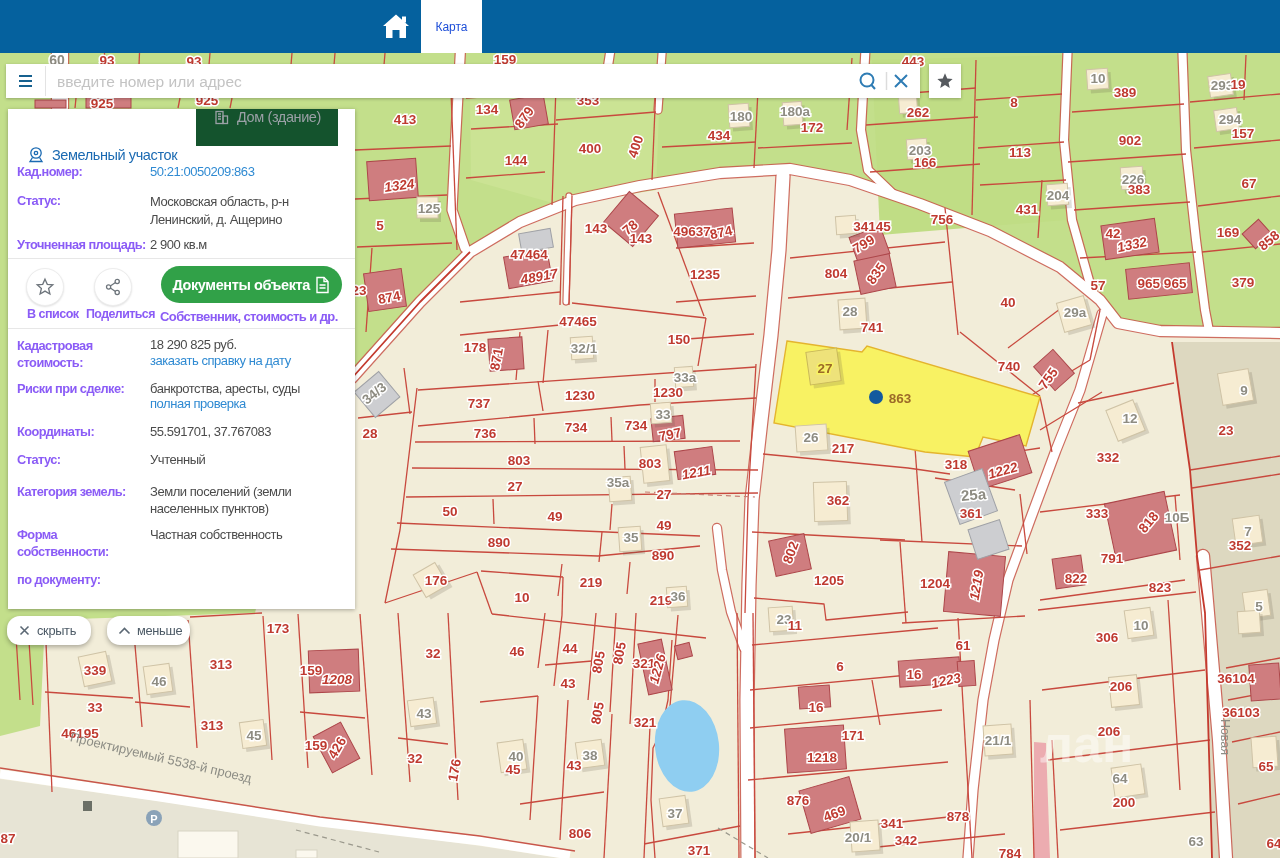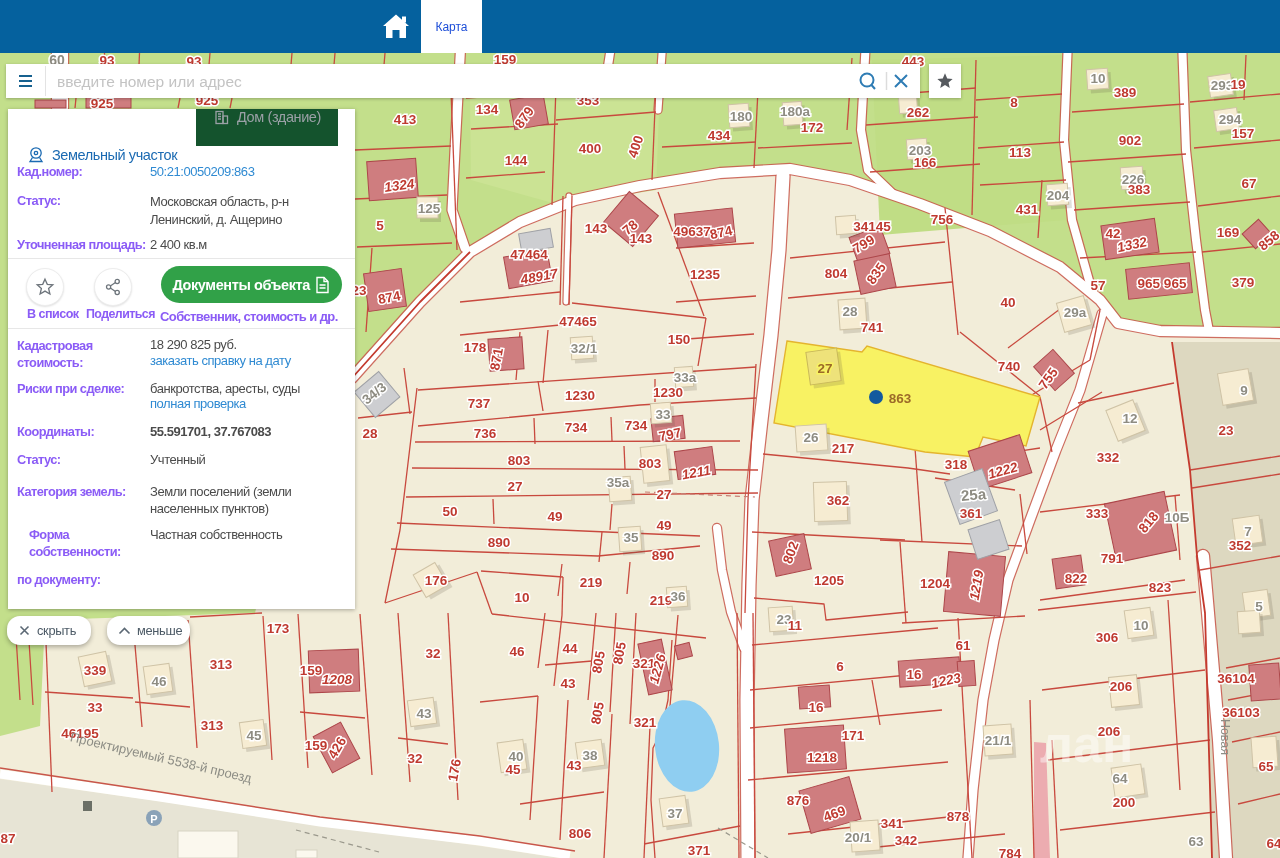--- a/index.html
+++ b/index.html
@@ -594,21 +594,21 @@
               <circle cx="9" cy="7" r="1.7"></circle>
               <path d="M5.5 11.5 L3 15.5 L15 15.5 L12.5 11.5"></path>
             </g>
           </svg>Земельный участок</div>
  </div>
  <div class="frow flab" style="left:9px;top:55px;">Кад.номер:</div>
  <div class="frow alink" style="left:142px;top:55px;">50:21:0050209:863</div>
  <div class="frow flab" style="left:9px;top:84px;">Статус:</div>
  <div class="frow fval" style="left:142px;top:84px;line-height:17.5px;">Московская область, р-н<br>Ленинский, д. Ащерино</div>
  <div class="frow flab" style="left:9px;top:128px;">Уточненная площадь:</div>
- <div class="frow fval" style="left:142px;top:128px;">2 400 кв.м</div>
+ <div class="frow fval" style="left:142px;top:128px;">2 900 кв.м</div>
  <div style="position:absolute;left:0px;top:149px;width:347px;height:1px;background:#e7e7e7;"></div>
  <div class="cbtn" style="left:18px;top:159px;">
         <svg width="20" height="20" viewBox="0 0 20 20">
           <path d="M10 2.2 L12.3 7.3 L17.8 7.85 L13.6 11.5 L14.9 17 L10 14.1 L5.1 17 L6.4 11.5 L2.2 7.85 L7.7 7.3 Z" fill="none" stroke="#6d747b" stroke-width="1.3"></path>
         </svg>
       </div>
  <div class="cbtn" style="left:86px;top:159px;">
         <svg width="18" height="18" viewBox="0 0 18 18">
           <g stroke="#6d747b" stroke-width="1.3" fill="#fff">
             <line x1="13" y1="3.5" x2="4.8" y2="9"></line>
@@ -630,26 +630,26 @@
  <div class="frow flab" style="left:78px;top:198px;font-size:12.4px;">Поделиться</div>
  <div class="frow flab" style="left:152px;top:200px;font-size:13px;letter-spacing:-0.6px;">Собственник, стоимость и др.</div>
  <div style="position:absolute;left:0px;top:219px;width:347px;height:1px;background:#e7e7e7;"></div>
  <div class="frow flab" style="left:9px;top:229px;line-height:16.5px;">Кадастровая<br>стоимость:</div>
  <div class="frow fval" style="left:142px;top:228px;">18 290 825 руб.</div>
  <div class="frow alink" style="left:142px;top:244px;">заказать справку на дату</div>
  <div class="frow flab" style="left:9px;top:272px;">Риски при сделке:</div>
  <div class="frow fval" style="left:142px;top:272px;">банкротства, аресты, суды</div>
  <div class="frow alink" style="left:142px;top:287px;">полная проверка</div>
  <div class="frow flab" style="left:9px;top:315px;">Координаты:</div>
- <div class="frow fval" style="left:142px;top:315px;font-weight:bold;">55.591701, 37.767083</div>
+ <div class="frow fval" style="left:142px;top:315px;">55.591701, 37.767083</div>
  <div class="frow flab" style="left:9px;top:343px;">Статус:</div>
  <div class="frow fval" style="left:142px;top:343px;">Учтенный</div>
  <div class="frow flab" style="left:9px;top:375px;">Категория земель:</div>
  <div class="frow fval" style="left:142px;top:375px;line-height:16.5px;">Земли поселений (земли<br>населенных пунктов)</div>
- <div class="frow flab" style="left:9px;top:418px;line-height:16.5px;margin-left:12px;">Форма<br>собственности:</div>
+ <div class="frow flab" style="left:9px;top:418px;line-height:16.5px;">Форма<br>собственности:</div>
  <div class="frow fval" style="left:142px;top:418px;">Частная собственность</div>
  <div class="frow flab" style="left:9px;top:463px;">по документу:</div>
 </div>
 
 <div class="pill" style="left:7px;top:616px;width:84px;"><svg width="11" height="11" viewBox="0 0 11 11" style="margin:0 7px 0 12px">
         <path d="M1.5 1.5 L9.5 9.5 M9.5 1.5 L1.5 9.5" stroke="#5b6874" stroke-width="1.6"></path>
       </svg>скрыть</div>
 <div class="pill" style="left:107px;top:616px;width:83px;"><svg width="13" height="8" viewBox="0 0 13 8" style="margin:0 6px 0 11px">
         <path d="M1.5 6.5 L6.5 1.5 L11.5 6.5" fill="none" stroke="#5b6874" stroke-width="1.6"></path>
       </svg>меньше</div>

